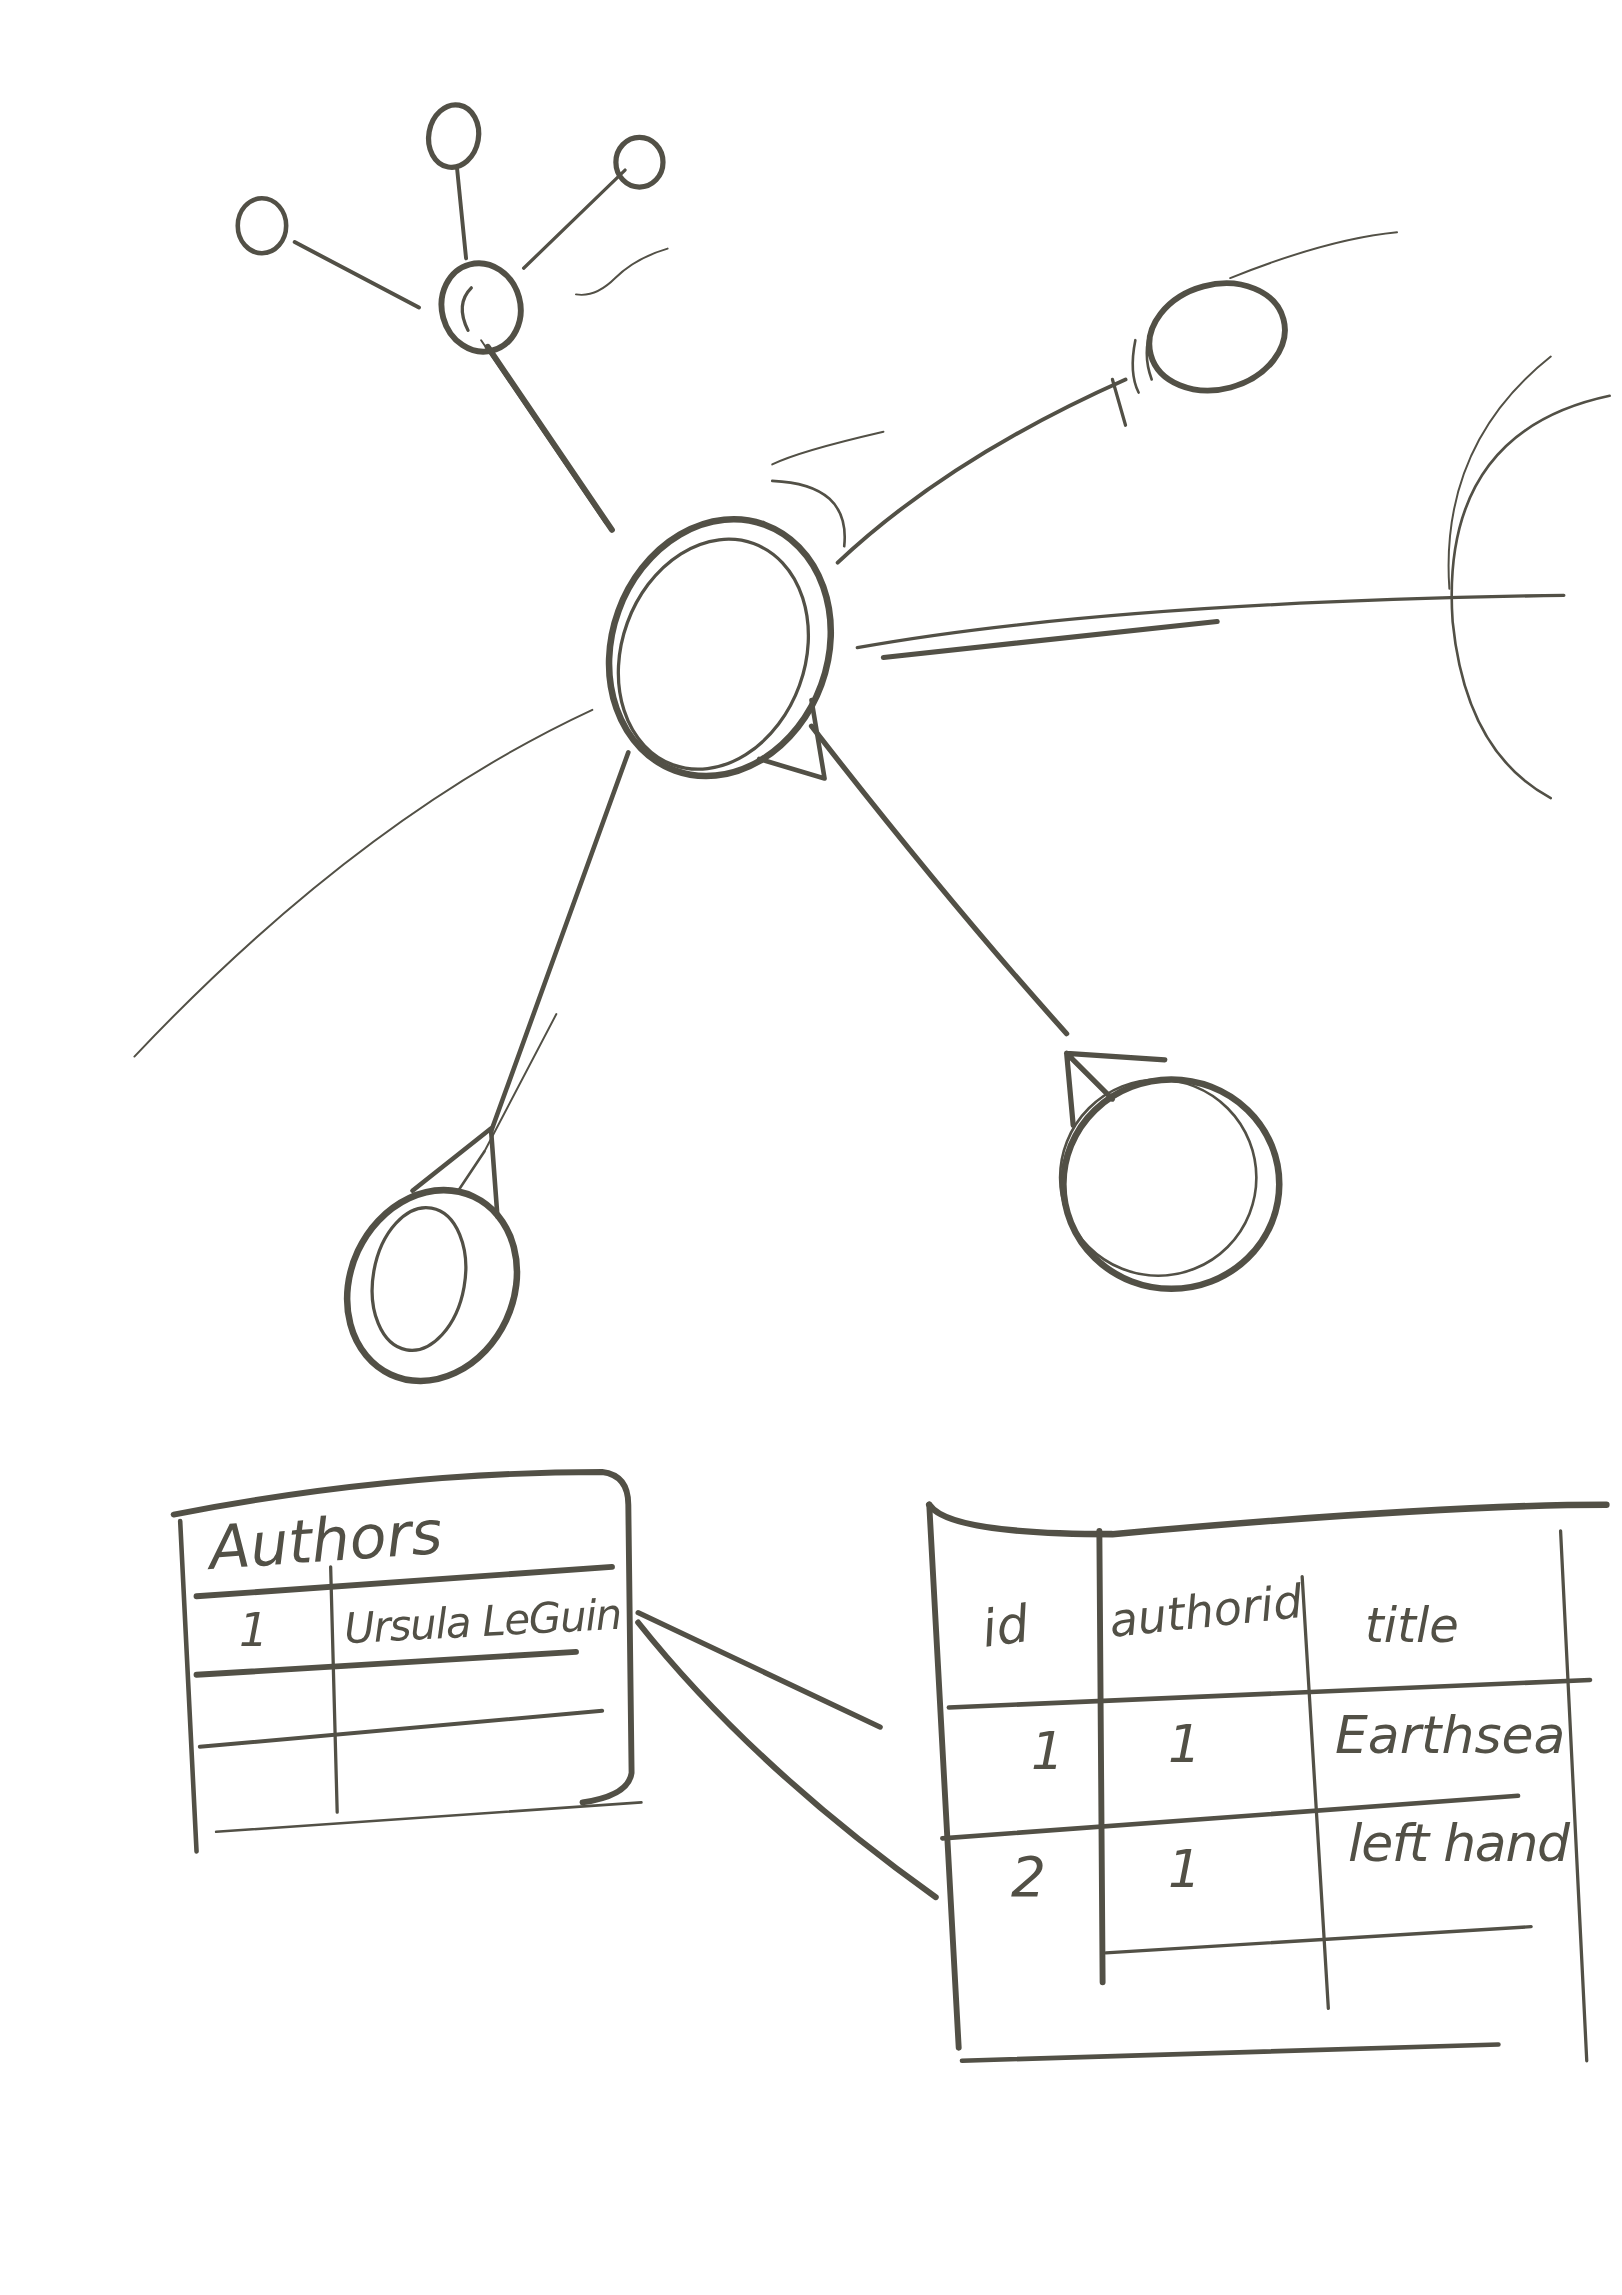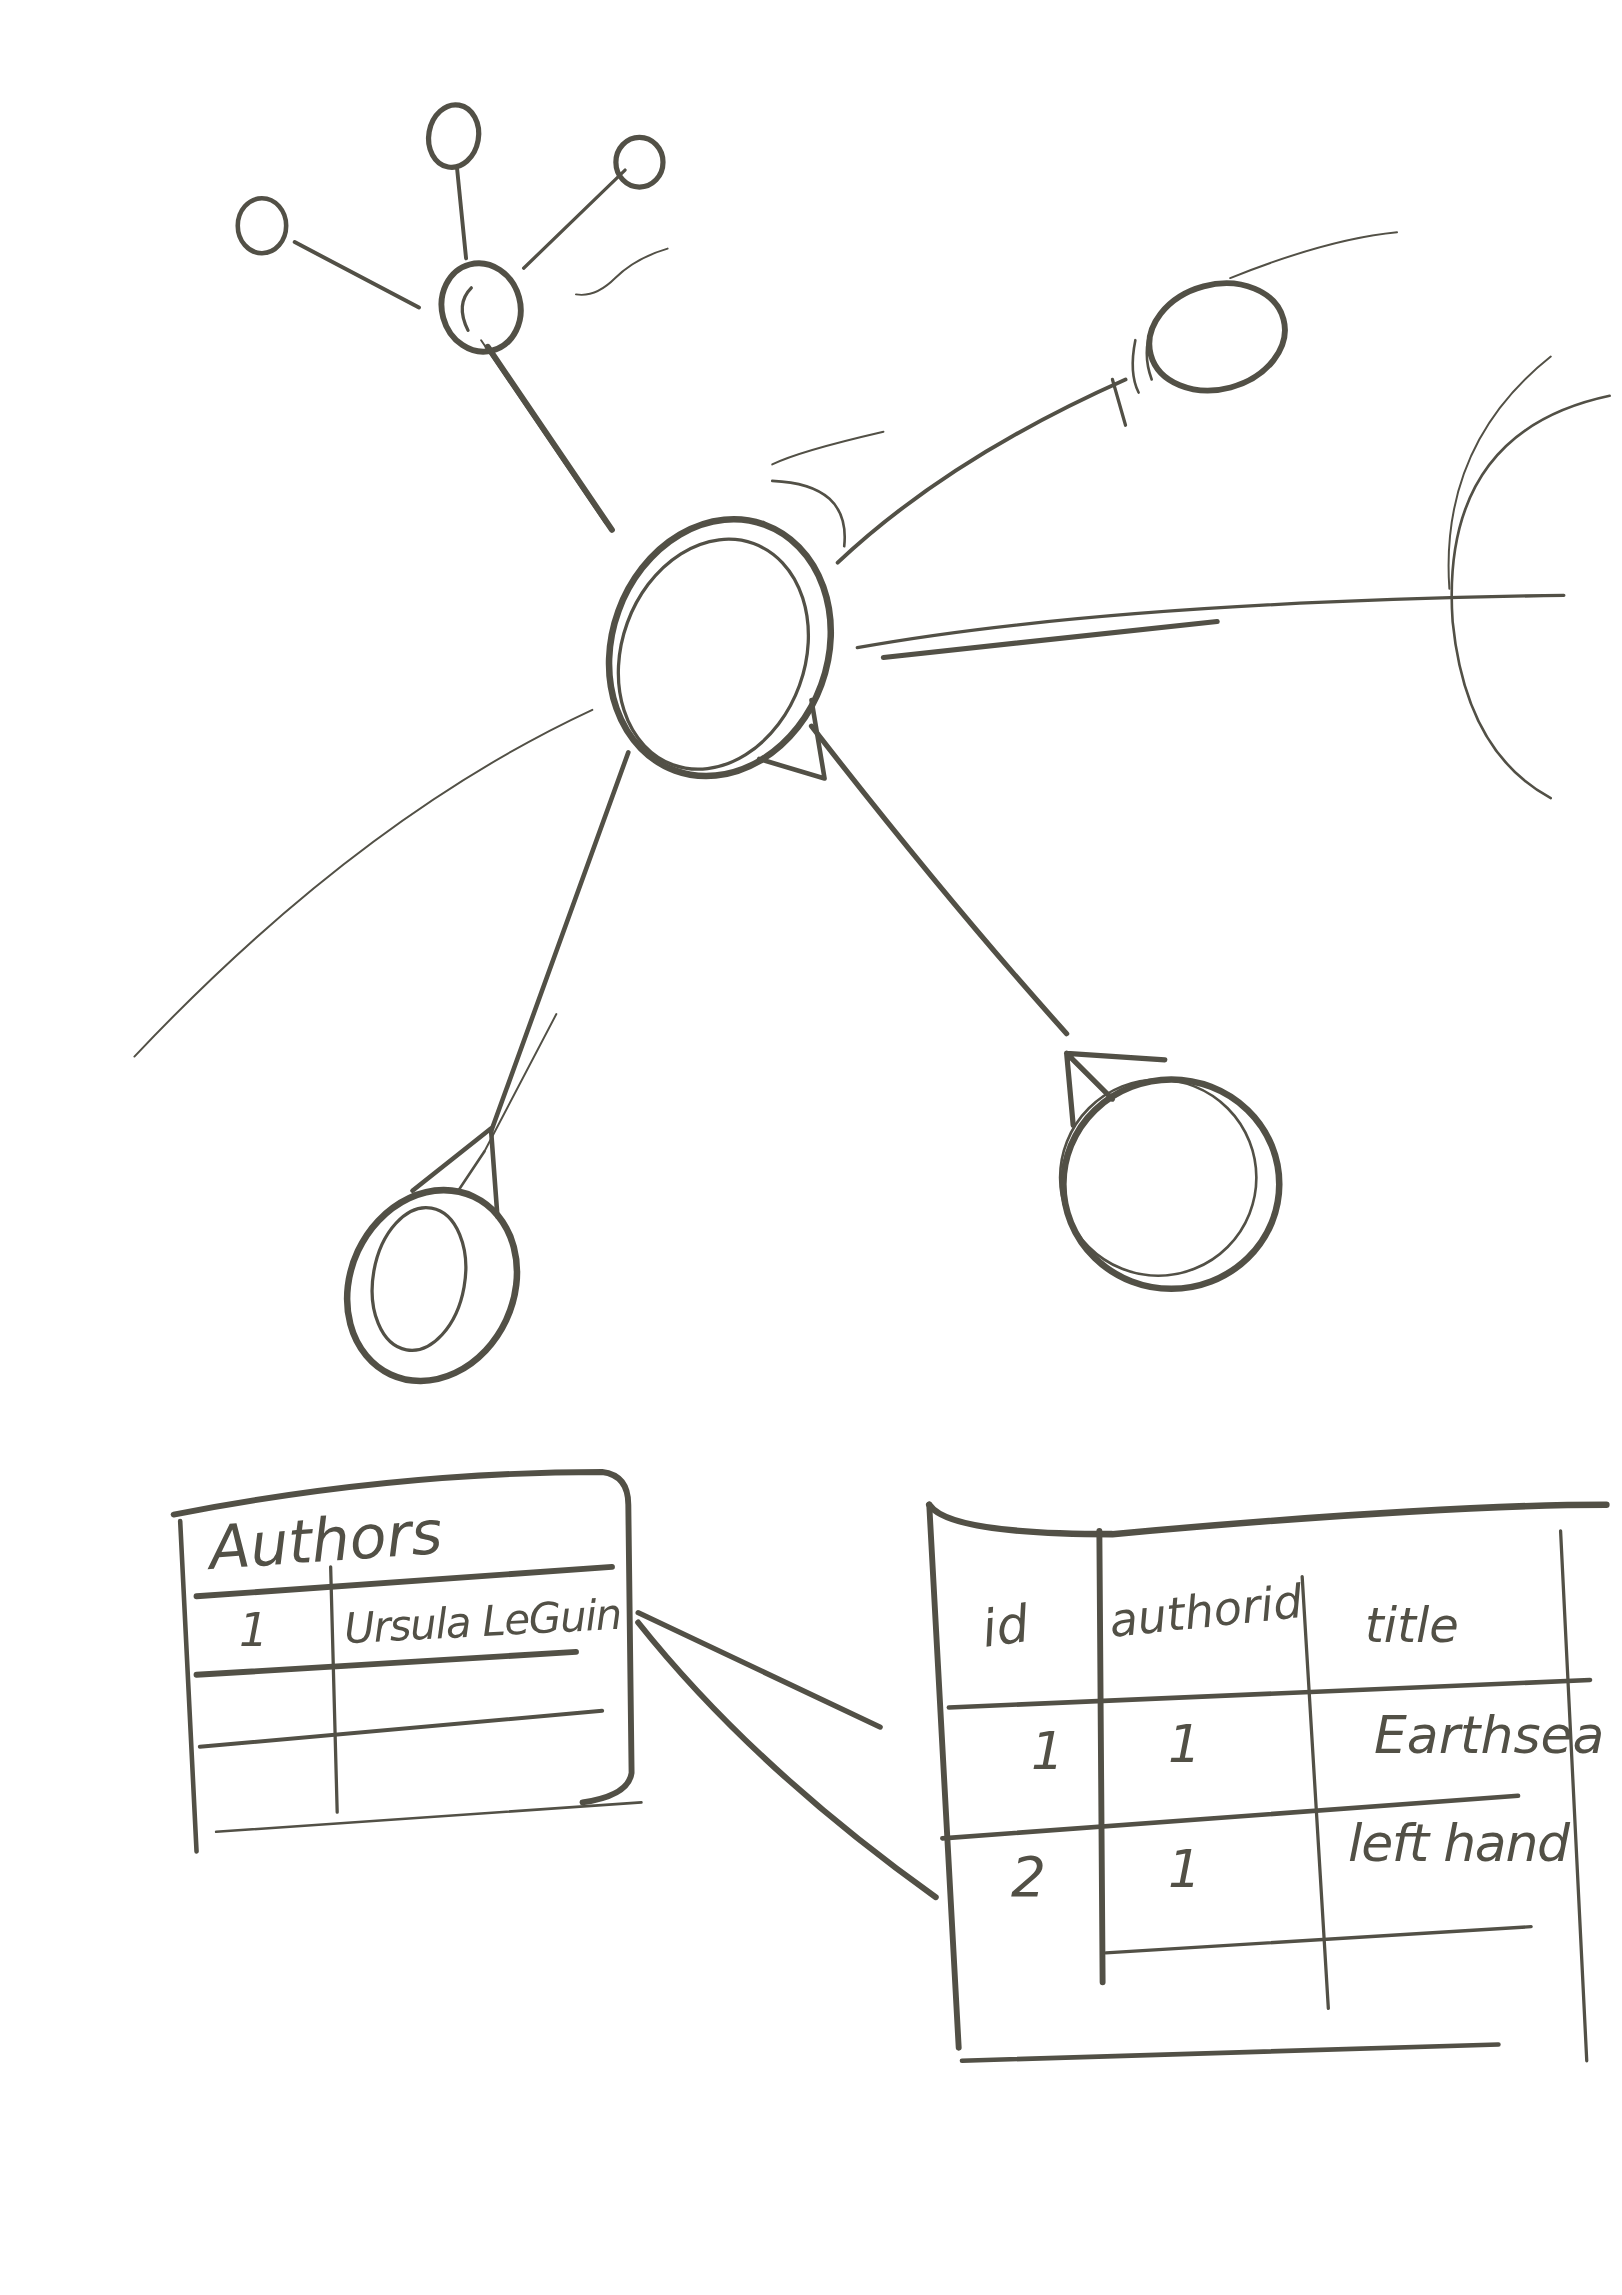--- a/index.html
+++ b/index.html
@@ -107,18 +107,18 @@
 <div class="hw" style="position:absolute;left:209px;top:1505px;font-size:60px;color:#525046;transform:rotate(-4deg);">Authors</div>
 <div class="hw" style="position:absolute;left:239px;top:1603px;font-size:46px;color:#525046;">1</div>
 <div class="hw" style="position:absolute;left:344px;top:1597px;font-size:42px;color:#525046;transform:rotate(-3deg);letter-spacing:-1.3px;">Ursula LeGuin</div>
 
 <div class="hw" style="position:absolute;left:982px;top:1597px;font-size:51px;color:#525046;transform:rotate(-8deg);">id</div>
 <div class="hw" style="position:absolute;left:1109px;top:1584px;font-size:46px;color:#525046;transform:rotate(-6deg);">authorid</div>
 <div class="hw" style="position:absolute;left:1351px;top:1597px;font-size:48px;color:#525046;margin-left:14px;">title</div>
 
 <div class="hw" style="position:absolute;left:1031px;top:1721px;font-size:52px;color:#525046;">1</div>
 <div class="hw" style="position:absolute;left:1168px;top:1714px;font-size:52px;color:#525046;">1</div>
-<div class="hw" style="position:absolute;left:1335px;top:1705px;font-size:52px;color:#525046;margin-left:39px;">Earthsea</div>
+<div class="hw" style="position:absolute;left:1335px;top:1705px;font-size:52px;color:#525046;">Earthsea</div>
 
 <div class="hw" style="position:absolute;left:1011px;top:1845px;font-size:55px;color:#525046;">2</div>
 <div class="hw" style="position:absolute;left:1168px;top:1839px;font-size:52px;color:#525046;">1</div>
 <div class="hw" style="position:absolute;left:1348px;top:1813px;font-size:52px;color:#525046;letter-spacing:-1.3px;text-align:right;">left hand</div>
 
 
 </body></html>

